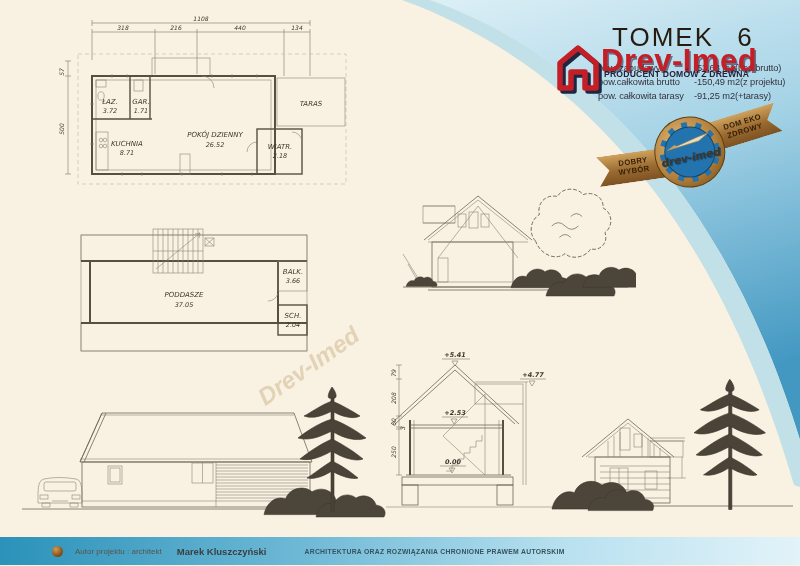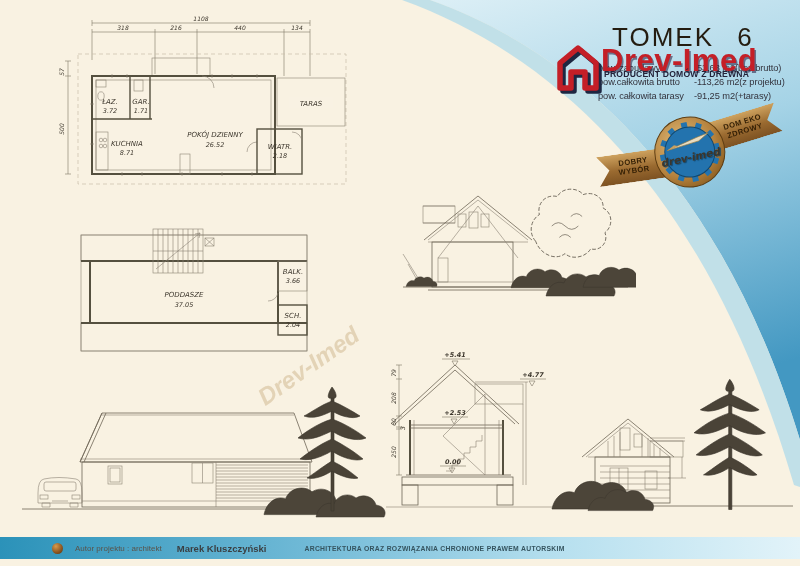--- a/index.html
+++ b/index.html
@@ -43,21 +43,21 @@
           text-align:center;font-size:7.6px;font-weight:bold;color:#331f05;line-height:1.15;
           letter-spacing:.4px;background:linear-gradient(#cfa35f,#9a6a30 55%,#7d5222);
           box-shadow:0 1px 2px rgba(60,35,5,.5);}
   #ribbon-left{left:0;top:26px;width:72px;transform:rotate(4deg);
        clip-path:polygon(0 0,100% 0,100% 100%,0 100%,16% 50%);}
   #ribbon-right{right:0;top:10px;width:72px;transform:rotate(-5deg);
        clip-path:polygon(0 0,100% 0,84% 50%,100% 100%,0 100%);}
   #seal{left:58px;top:2px;width:72px;height:72px;}
 
   
-  #footer{left:0;top:537px;width:800px;height:22px;z-index:5;
+  #footer{left:0;top:537px;width:800px;height:28px;z-index:5;
           background:linear-gradient(90deg,#2b92b9,#6fb9d6 38%,#b7e0ef 70%,#e2f3f9);
           display:flex;align-items:center;}
   #footer .dot{width:11px;height:11px;border-radius:50%;margin-left:52px;
           background:radial-gradient(circle at 35% 30%,#d89a4a,#8a5420 60%,#53300c);}
   #author-label{margin-left:12px;font-size:8px;color:#59534a;}
   #author-name{margin-left:6px;font-size:9.5px;font-weight:bold;color:#3a3f42;padding-left:9px;}
   #copyright{margin-left:38px;font-size:6.8px;font-weight:bold;color:#35545f;letter-spacing:.3px;}
 
   #watermark{left:250px;top:352px;font-size:24px;font-weight:bold;font-style:italic;
              color:rgba(196,166,118,.40);transform:rotate(-35deg);z-index:1;}
@@ -321,21 +321,21 @@
     <path d="M8,48 V23 L26,8 L44,23 V48 H33 V32 H19 V48 Z" fill="none" stroke="#c41f27" stroke-width="5.5" stroke-linejoin="round"></path>
   </svg>
 
   <div class="abs" id="brand">Drev-Imed</div>
 
   <div class="specs">
     <div class="abs spec" id="spec0">
       <span class="lab0">pow. zabudowy</span><span class="d">-</span><span class="v">53,63 m2</span><span class="v">(bez brutto)</span>
     </div>
     <div class="abs spec" id="spec1">
-      <span class="lab0">pow.całkowita brutto</span><span class="d">-</span><span class="v">113,26 m2</span><span class="v">(z projektu)</span>
+      <span class="lab0">pow.całkowita brutto</span><span class="d">-</span><span class="v">150,49 m2</span><span class="v">(z projektu)</span>
     </div>
     <div class="abs spec" id="spec2">
       <span class="lab0">pow. całkowita tarasy</span><span class="d">-</span><span class="v">91,25 m2</span><span class="v">(+tarasy)</span>
     </div>
   </div>
   <div class="abs" id="tagline">PRODUCENT DOMÓW Z DREWNA</div>
 
   <div class="abs" id="badge">
     <div class="ribbon" id="ribbon-left">
       <span style="width:48px;display:inline-block;">DOBRY WYBÓR</span>

